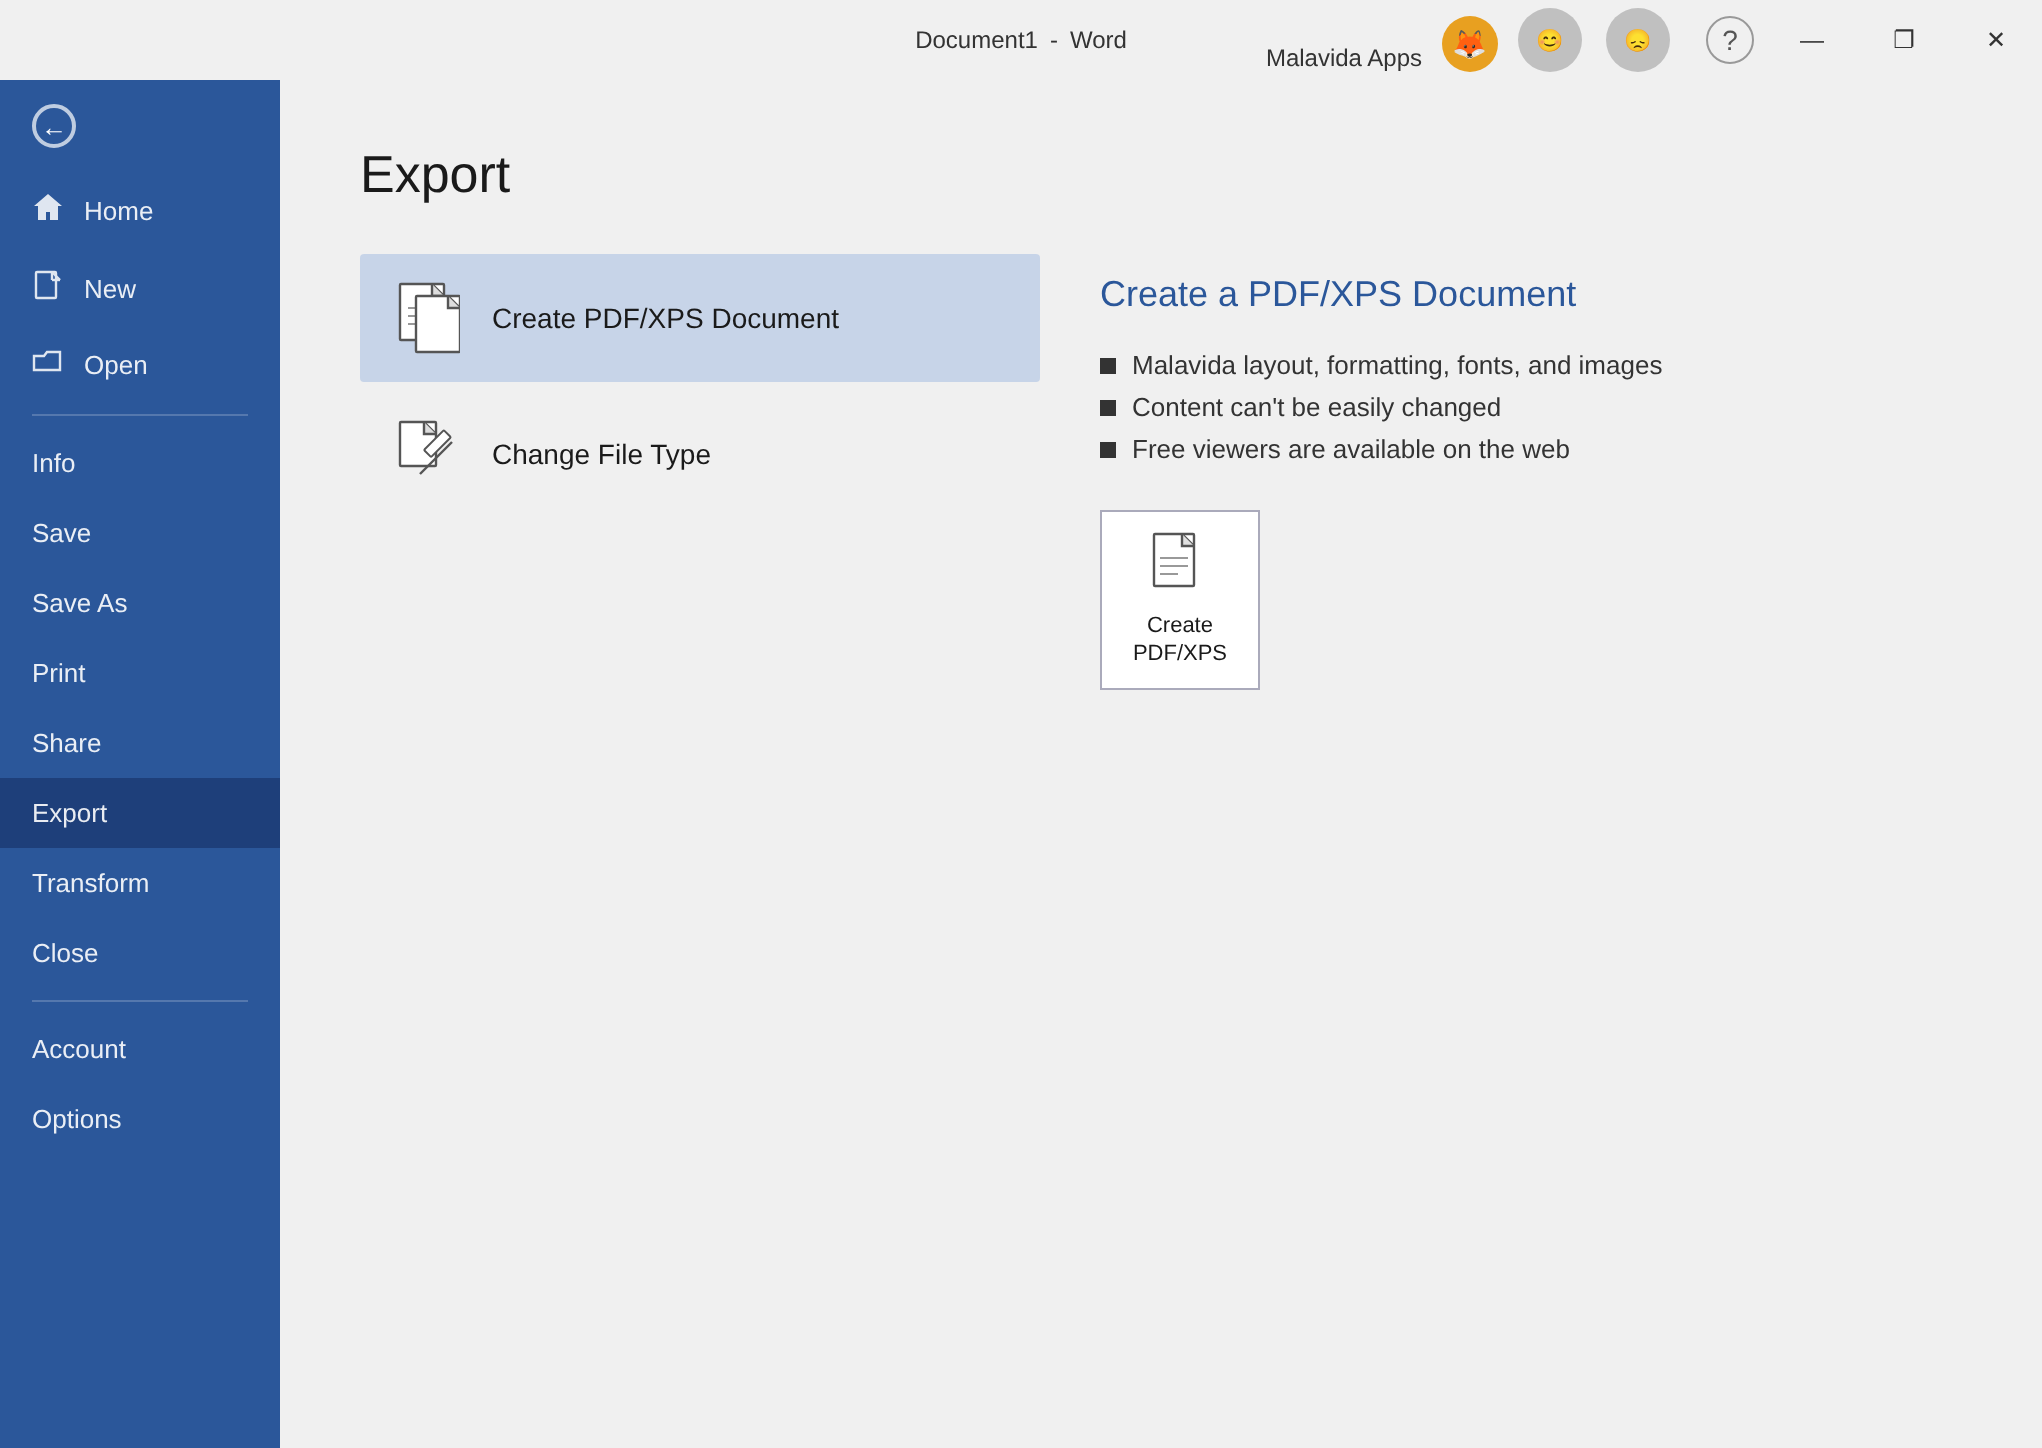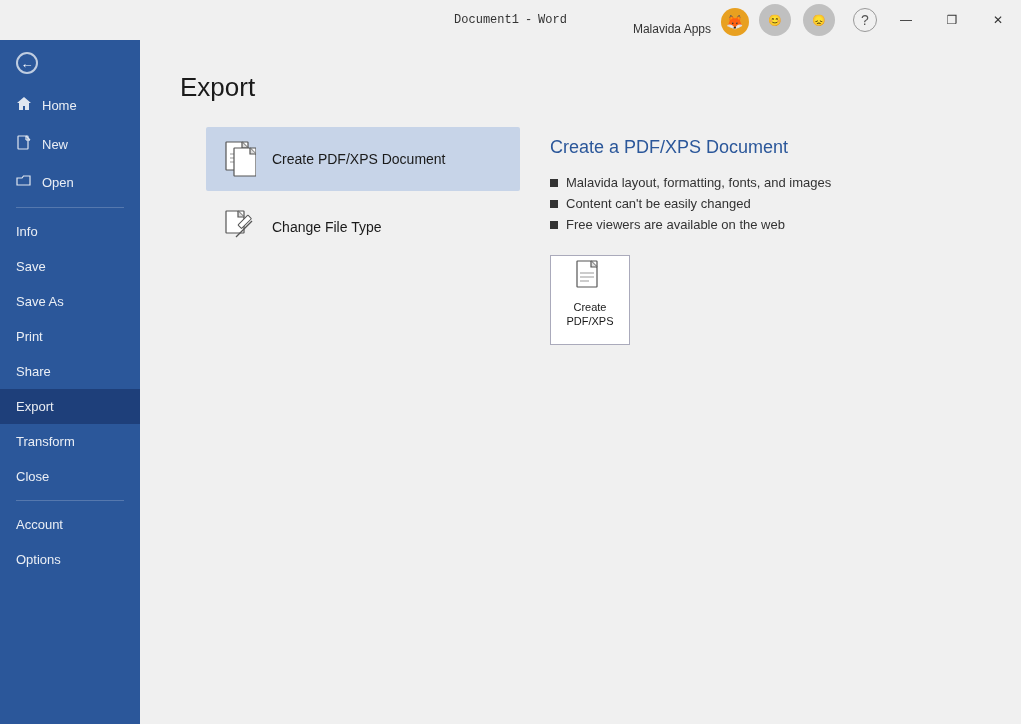--- a/index.html
+++ b/index.html
@@ -18,21 +18,20 @@
     }
     .title-bar-center {
       position: absolute;
       left: 50%;
       transform: translateX(-50%);
       display: flex;
       align-items: center;
       gap: 6px;
       font-size: 12px;
       color: #333;
-      font-family: Liberation Mono, monospace;
     }
     .title-bar-right {
       display: flex;
       align-items: center;
       margin-left: auto;
       height: 100%;
     }
     .win-btn {
       width: 46px;
       height: 40px;
@@ -157,21 +156,20 @@
       gap: 4px;
     }
     .export-option {
       display: flex;
       align-items: center;
       gap: 14px;
       padding: 14px 16px;
       cursor: pointer;
       border-radius: 2px;
       background: transparent;
-      margin-left: 26px;
     }
     .export-option.selected { background: #c7d4e8; }
     .option-icon {
       width: 36px; height: 36px;
       display: flex; align-items: center; justify-content: center;
       flex-shrink: 0;
     }
     .option-label {
       font-size: 14px;
       color: #1a1a1a;
@@ -208,21 +206,21 @@
       margin-top: 4px;
     }
     .create-btn-box {
       width: 80px;
       height: 90px;
       border: 1px solid #aab;
       background: white;
       display: flex;
       flex-direction: column;
       align-items: center;
-      justify-content: flex-start;
+      justify-content: center;
       cursor: pointer;
       gap: 6px;
       padding: 4px;
     }
     .create-btn-label {
       font-size: 11px;
       text-align: center;
       color: #1a1a1a;
       line-height: 1.3;
     }

